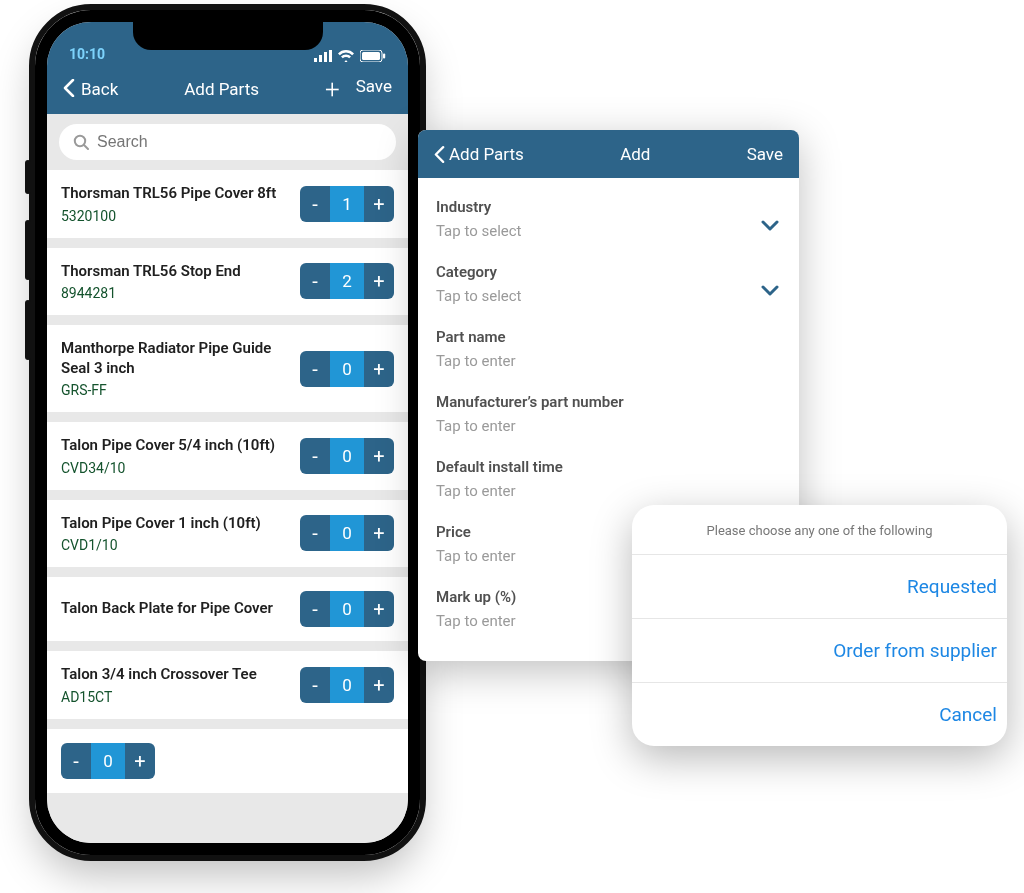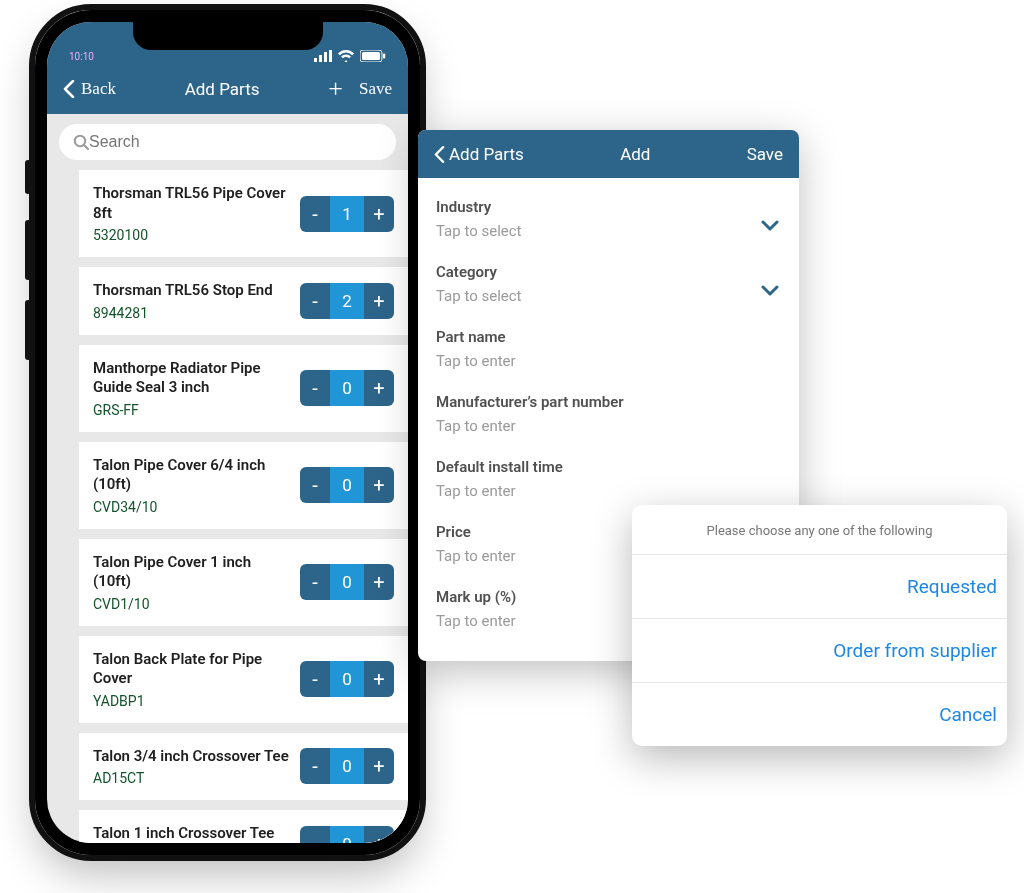--- a/index.html
+++ b/index.html
@@ -60,70 +60,70 @@
     height: 28px;
     background: #000;
     border-bottom-left-radius: 18px;
     border-bottom-right-radius: 18px;
     z-index: 5;
   }
 
   .status-bar {
     height: 44px;
     background: #2d6489;
-    color: #f0abfc;
+    color: #7dd3fc;
     display: flex;
     align-items: flex-end;
     justify-content: space-between;
     padding: 0 22px 4px;
-    font-size: 10px;
-    font-weight: 400;
+    font-size: 14px;
+    font-weight: 700;
   }
   .status-right { display: flex; gap: 6px; align-items: center; }
   .status-right svg { display: block; }
 
   .nav-bar {
     background: #2d6489;
     color: #fff;
     display: flex;
     align-items: center;
     justify-content: space-between;
     padding: 10px 16px 12px;
     font-size: 17px;
   }
-  .nav-left, .nav-right { display: flex; align-items: center; gap: 6px; cursor: pointer; font-family: Liberation Serif, serif; }
+  .nav-left, .nav-right { display: flex; align-items: flex-start; gap: 6px; cursor: pointer; }
   .nav-title { font-weight: 400; }
   .nav-right .plus { font-size: 26px; font-weight: 300; line-height: 1; margin-right: 10px; }
 
   .search-wrap {
     background: #e8e8e8;
     padding: 10px 12px;
   }
   .search-field {
     background: #fff;
     border-radius: 20px;
     padding: 9px 14px;
     display: flex;
     align-items: center;
+    gap: 8px;
     color: #9a9a9a;
     font-size: 16px;
   }
   .search-field input {
     border: none;
     outline: none;
     flex: 1;
     font-size: 16px;
     color: #333;
   }
 
   .parts-list {
     flex: 1;
     overflow: hidden;
     background: #e8e8e8;
-    margin-left: 32px;
   }
   .part-row {
     background: #fff;
     padding: 14px 14px;
     display: flex;
     align-items: center;
     justify-content: space-between;
     gap: 10px;
     margin-bottom: 10px;
   }
@@ -196,21 +196,21 @@
     font-weight: 700;
   }
 
   
   .panel-sheet {
     position: absolute;
     top: 505px;
     left: 632px;
     width: 375px;
     background: #fff;
-    border-radius: 10px;
+    border-radius: 22px;
     box-shadow: 0 12px 40px rgba(0,0,0,.28);
     overflow: hidden;
     z-index: 3;
   }
   .panel-sheet .sheet-title {
     text-align: center;
     font-size: 13px;
     color: #777;
     padding: 18px 10px 16px;
     border-bottom: 1px solid #e6e6e6;
@@ -315,21 +315,21 @@
         </div>
         <div class="stepper">
           <div class="btn">-</div>
           <div class="val">0</div>
           <div class="btn">+</div>
         </div>
       </div>
 
       <div class="part-row">
         <div class="part-info">
-          <div class="part-name">Talon Pipe Cover 6/4 inch (10ft)</div>
+          <div class="part-name">Talon Pipe Cover 5/4 inch (10ft)</div>
           <div class="part-sku">CVD34/10</div>
         </div>
         <div class="stepper">
           <div class="btn">-</div>
           <div class="val">0</div>
           <div class="btn">+</div>
         </div>
       </div>
 
       <div class="part-row">
@@ -340,21 +340,20 @@
         <div class="stepper">
           <div class="btn">-</div>
           <div class="val">0</div>
           <div class="btn">+</div>
         </div>
       </div>
 
       <div class="part-row">
         <div class="part-info">
           <div class="part-name">Talon Back Plate for Pipe Cover</div>
-          <div class="part-sku">YADBP1</div>
         </div>
         <div class="stepper">
           <div class="btn">-</div>
           <div class="val">0</div>
           <div class="btn">+</div>
         </div>
       </div>
 
       <div class="part-row">
         <div class="part-info">
@@ -362,24 +361,20 @@
           <div class="part-sku">AD15CT</div>
         </div>
         <div class="stepper">
           <div class="btn">-</div>
           <div class="val">0</div>
           <div class="btn">+</div>
         </div>
       </div>
 
       <div class="part-row">
-        <div class="part-info">
-          <div class="part-name">Talon 1 inch Crossover Tee</div>
-          <div class="part-sku">AD22CT</div>
-        </div>
         <div class="stepper">
           <div class="btn">-</div>
           <div class="val">0</div>
           <div class="btn">+</div>
         </div>
       </div>
     </div>
   </div>
 </div>
 

